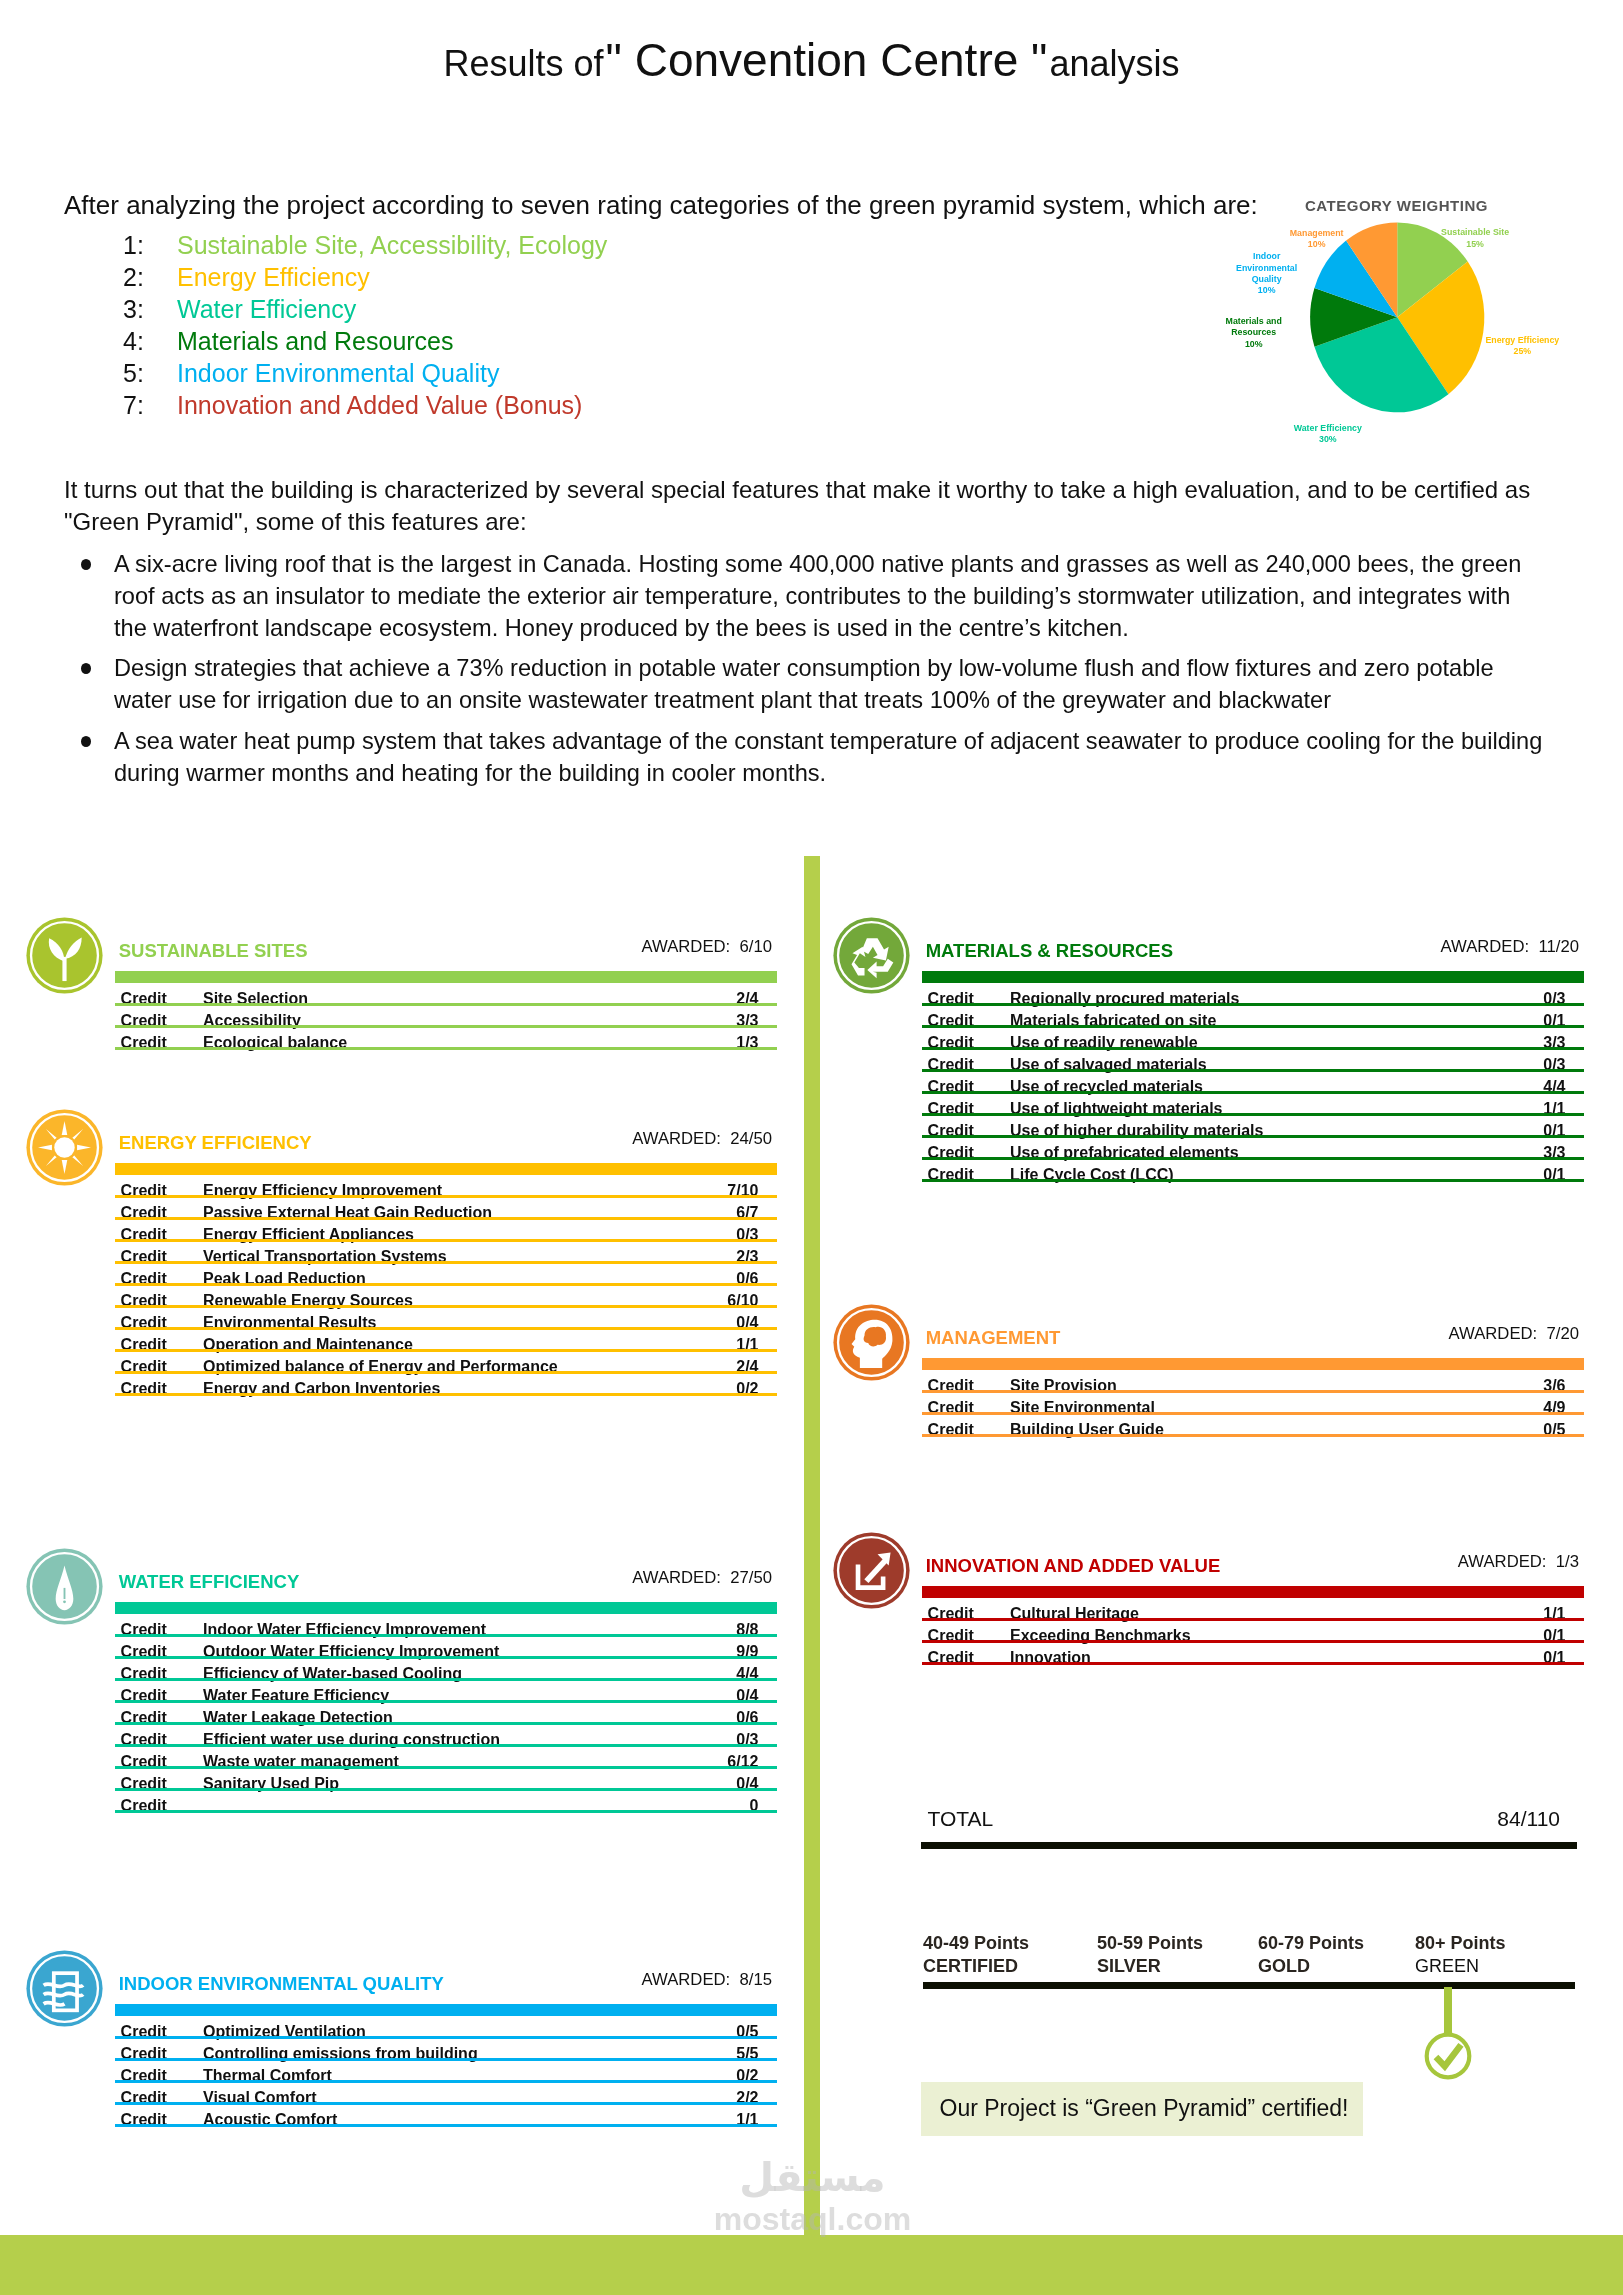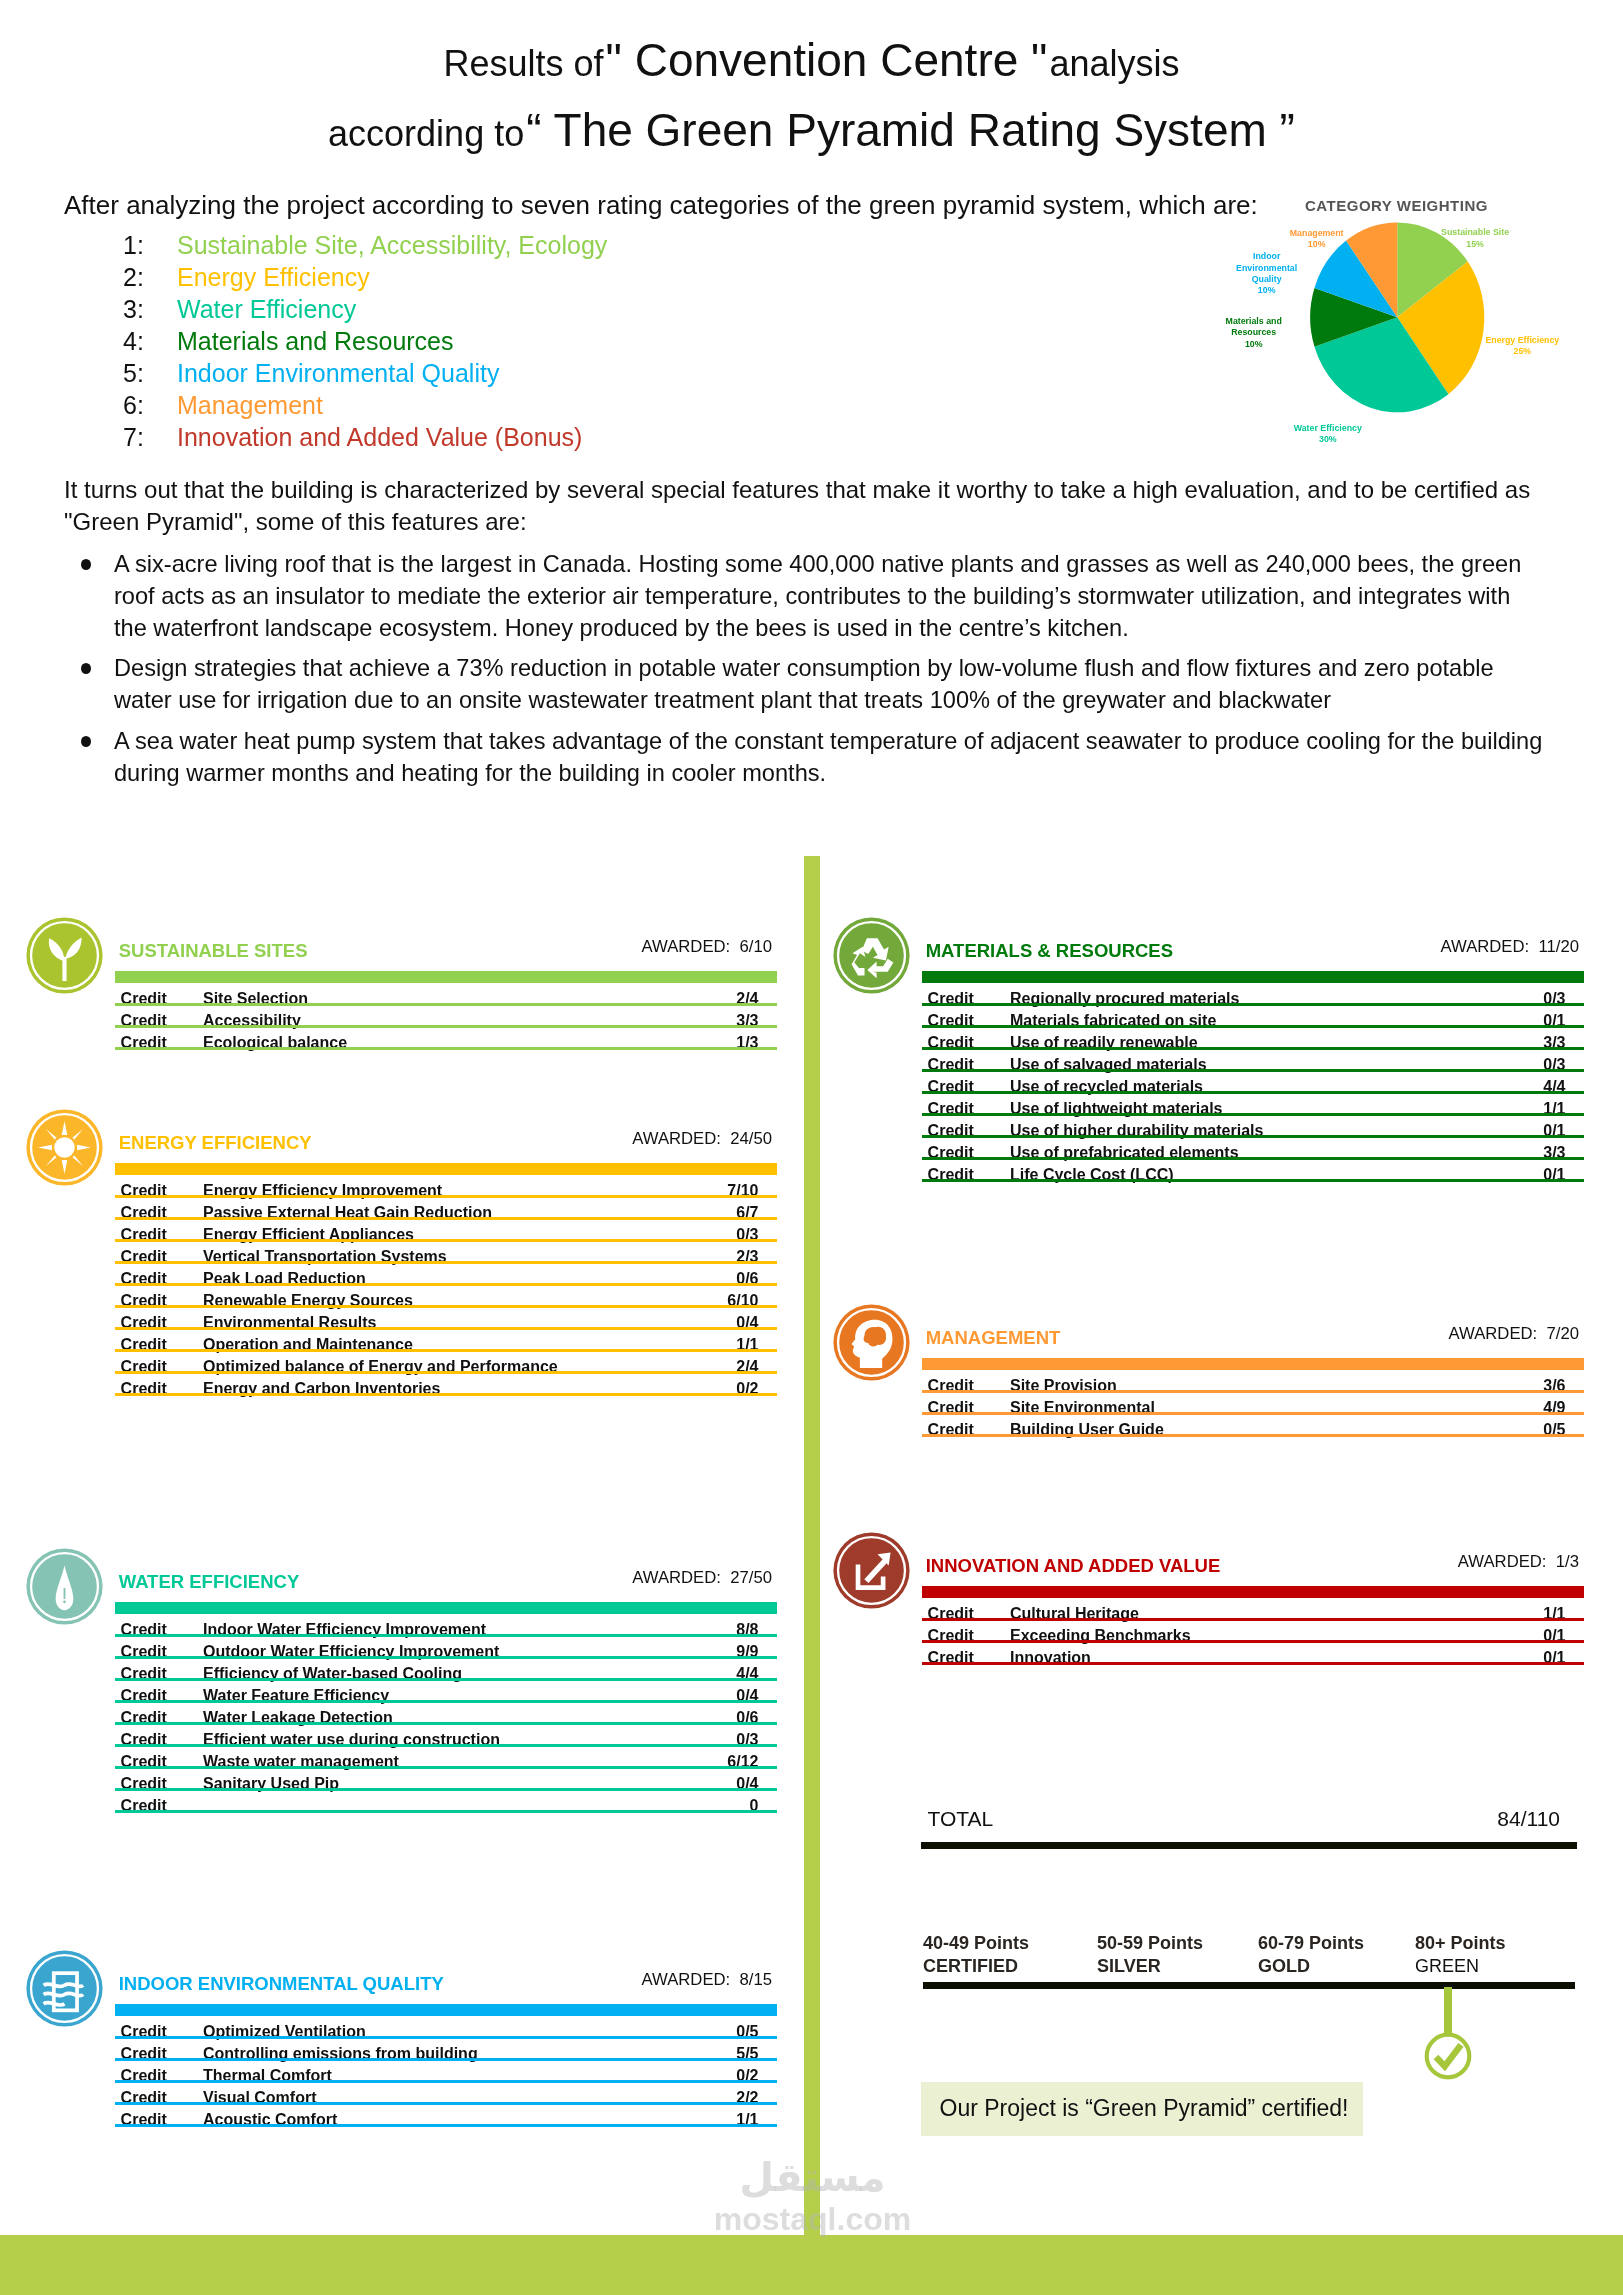--- a/index.html
+++ b/index.html
@@ -66,35 +66,30 @@
 </style>
 </head>
 <body>
 
 <div id="title" class="abs">
   <div>
     <span class="small">Results of</span>
     <span class="big"><span>"</span> <span>Convention Centre</span> <span>"</span></span>
     <span class="small">analysis</span>
   </div>
-  <div>
-    <span class="small">according to</span>
-    <span class="big"><span>“</span> <span>The Green Pyramid Rating System</span> <span>”</span></span>
-  </div>
 </div>
 
 <div id="intro" class="abs">After analyzing the project according to seven rating categories of the green pyramid system, which are:</div>
 
 <ul id="cat-list" class="abs">
   <li><span class="num">1:</span><span class="lbl" style="color: rgb(146, 208, 80);">Sustainable Site, Accessibility, Ecology</span></li>
   <li><span class="num">2:</span><span class="lbl" style="color: rgb(255, 192, 0);">Energy Efficiency</span></li>
   <li><span class="num">3:</span><span class="lbl" style="color: rgb(0, 200, 150);">Water Efficiency</span></li>
   <li><span class="num">4:</span><span class="lbl" style="color: rgb(0, 122, 12);">Materials and Resources</span></li>
   <li><span class="num">5:</span><span class="lbl" style="color: rgb(0, 176, 240);">Indoor Environmental Quality</span></li>
-  <li><span class="num">6:</span><span class="lbl" style="color: rgb(255, 153, 51);">Management</span></li>
   <li><span class="num">7:</span><span class="lbl" style="color: rgb(192, 57, 43);">Innovation and Added Value (Bonus)</span></li>
 </ul>
 
 <div id="pie-wrap" class="abs">
   <div id="pie-title">CATEGORY WEIGHTING</div>
   <svg id="pie-svg" width="352" height="264" viewBox="0 0 760 570">
       <path d="M400,275 L400,70 A188,205 0 0 1 552.0951949424901,154.504023280043 Z" fill="#92d050"></path>
       <text x="568" y="98" text-anchor="middle" font-size="19" font-weight="bold" fill="#92d050" font-family="&quot;Liberation Sans&quot;, sans-serif"><tspan x="568" dy="0">Sustainable Site</tspan><tspan x="568" dy="24">15%</tspan></text>
       <path d="M400,275 L552.0951949424901,154.504023280043 A188,205 0 0 1 510.5036274309849,440.84848384686427 Z" fill="#ffc000"></path>
       <text x="670" y="330" text-anchor="middle" font-size="19" font-weight="bold" fill="#ffc000" font-family="&quot;Liberation Sans&quot;, sans-serif"><tspan x="670" dy="0">Energy Efficiency</tspan><tspan x="670" dy="24">25%</tspan></text>

